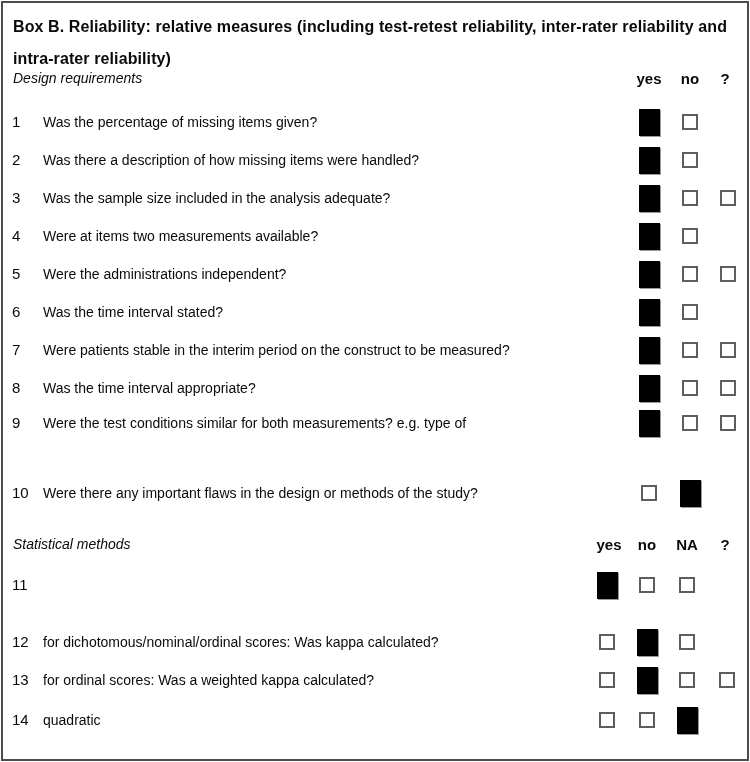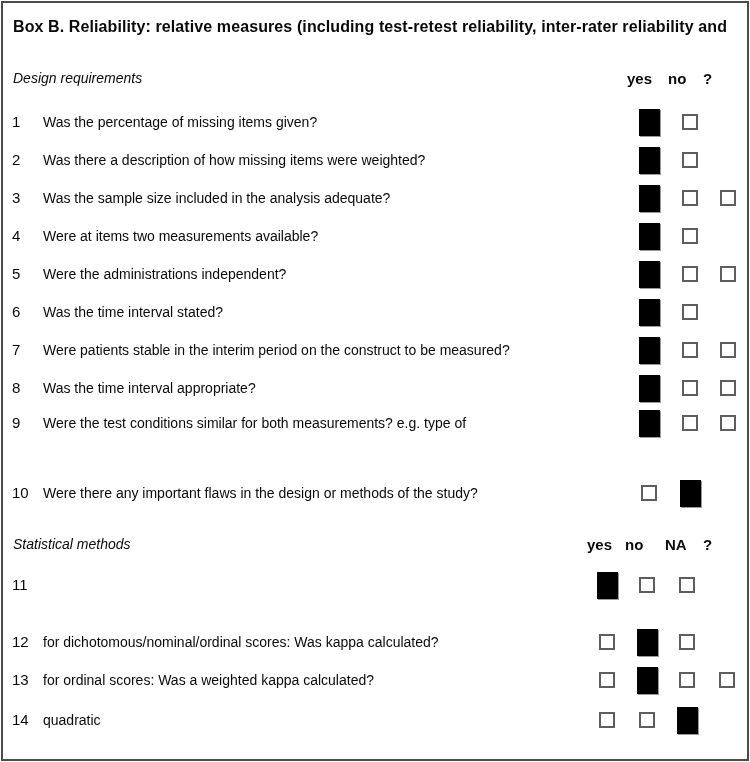--- a/index.html
+++ b/index.html
@@ -28,20 +28,21 @@
   .title .tl { display: block; white-space: nowrap; }
   .sec-header { position: absolute; left: 0; width: 744px; height: 22px; }
   .sec-label {
     position: absolute; left: 10px; top: 0;
     font-size: 14px; font-style: italic;
     white-space: nowrap;
   }
   .col-h {
     position: absolute; top: 0;
     width: 44px;
+    text-align: center;
     font-size: 15px; font-weight: bold;
   }
   
   .s1-yes { left: 624px; }  
   .s1-no  { left: 665px; }  
   .s1-q   { left: 700px; }  
   .s2-yes { left: 584px; }  
   .s2-no  { left: 622px; }  
   .s2-na  { left: 662px; }  
   .s2-q   { left: 700px; }  
@@ -84,20 +85,21 @@
     background: #fff;
   }
 </style>
 </head>
 <body>
 
 <div class="page">
 
   <div class="title">
     <span class="tl">Box B. Reliability: relative measures (including test-retest reliability, inter-rater reliability and</span>
+    <span class="tl">intra-rater reliability)</span>
   </div>
 
   <div class="sec-header" style="top:67px">
     <span class="sec-label">Design requirements</span>
     <span class="col-h s1-yes">yes</span>
     <span class="col-h s1-no">no</span>
     <span class="col-h s1-q">?</span>
   </div>
 
   <div class="row sec1" style="top:109px">
@@ -110,21 +112,21 @@
       </span>
     <span class="slot no">
         <span class="cb cb-empty"></span>
       </span>
     <span class="slot q"></span>
   </div>
 
   <div class="row sec1" style="top:147px">
     <span class="num">2</span>
     <div class="qtext">
-      <span class="ln">Was there a description of how missing items were weighted?</span>
+      <span class="ln">Was there a description of how missing items were handled?</span>
     </div>
     <span class="slot yes">
         <span class="cb cb-filled"></span>
       </span>
     <span class="slot no">
         <span class="cb cb-empty"></span>
       </span>
     <span class="slot q"></span>
   </div>
 

